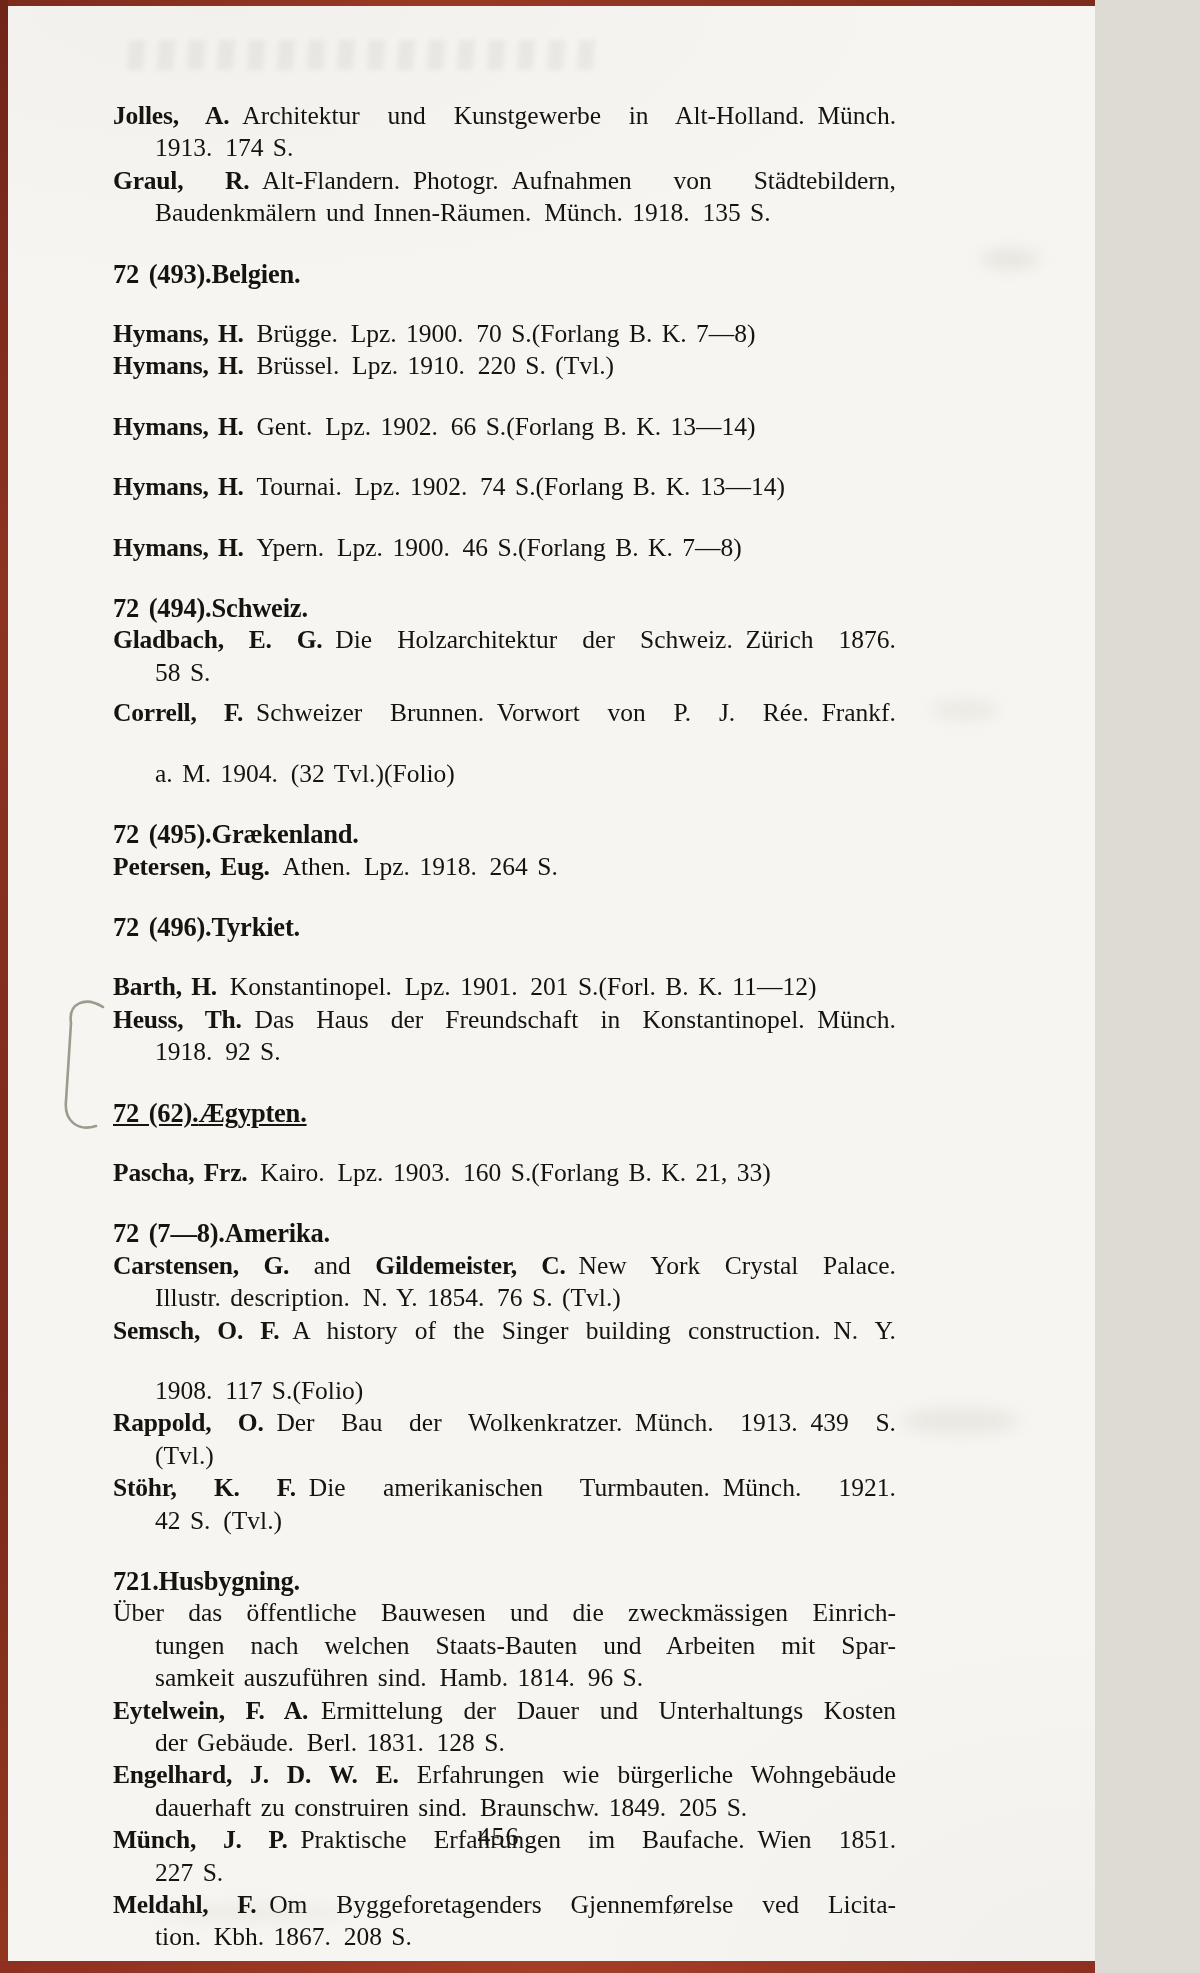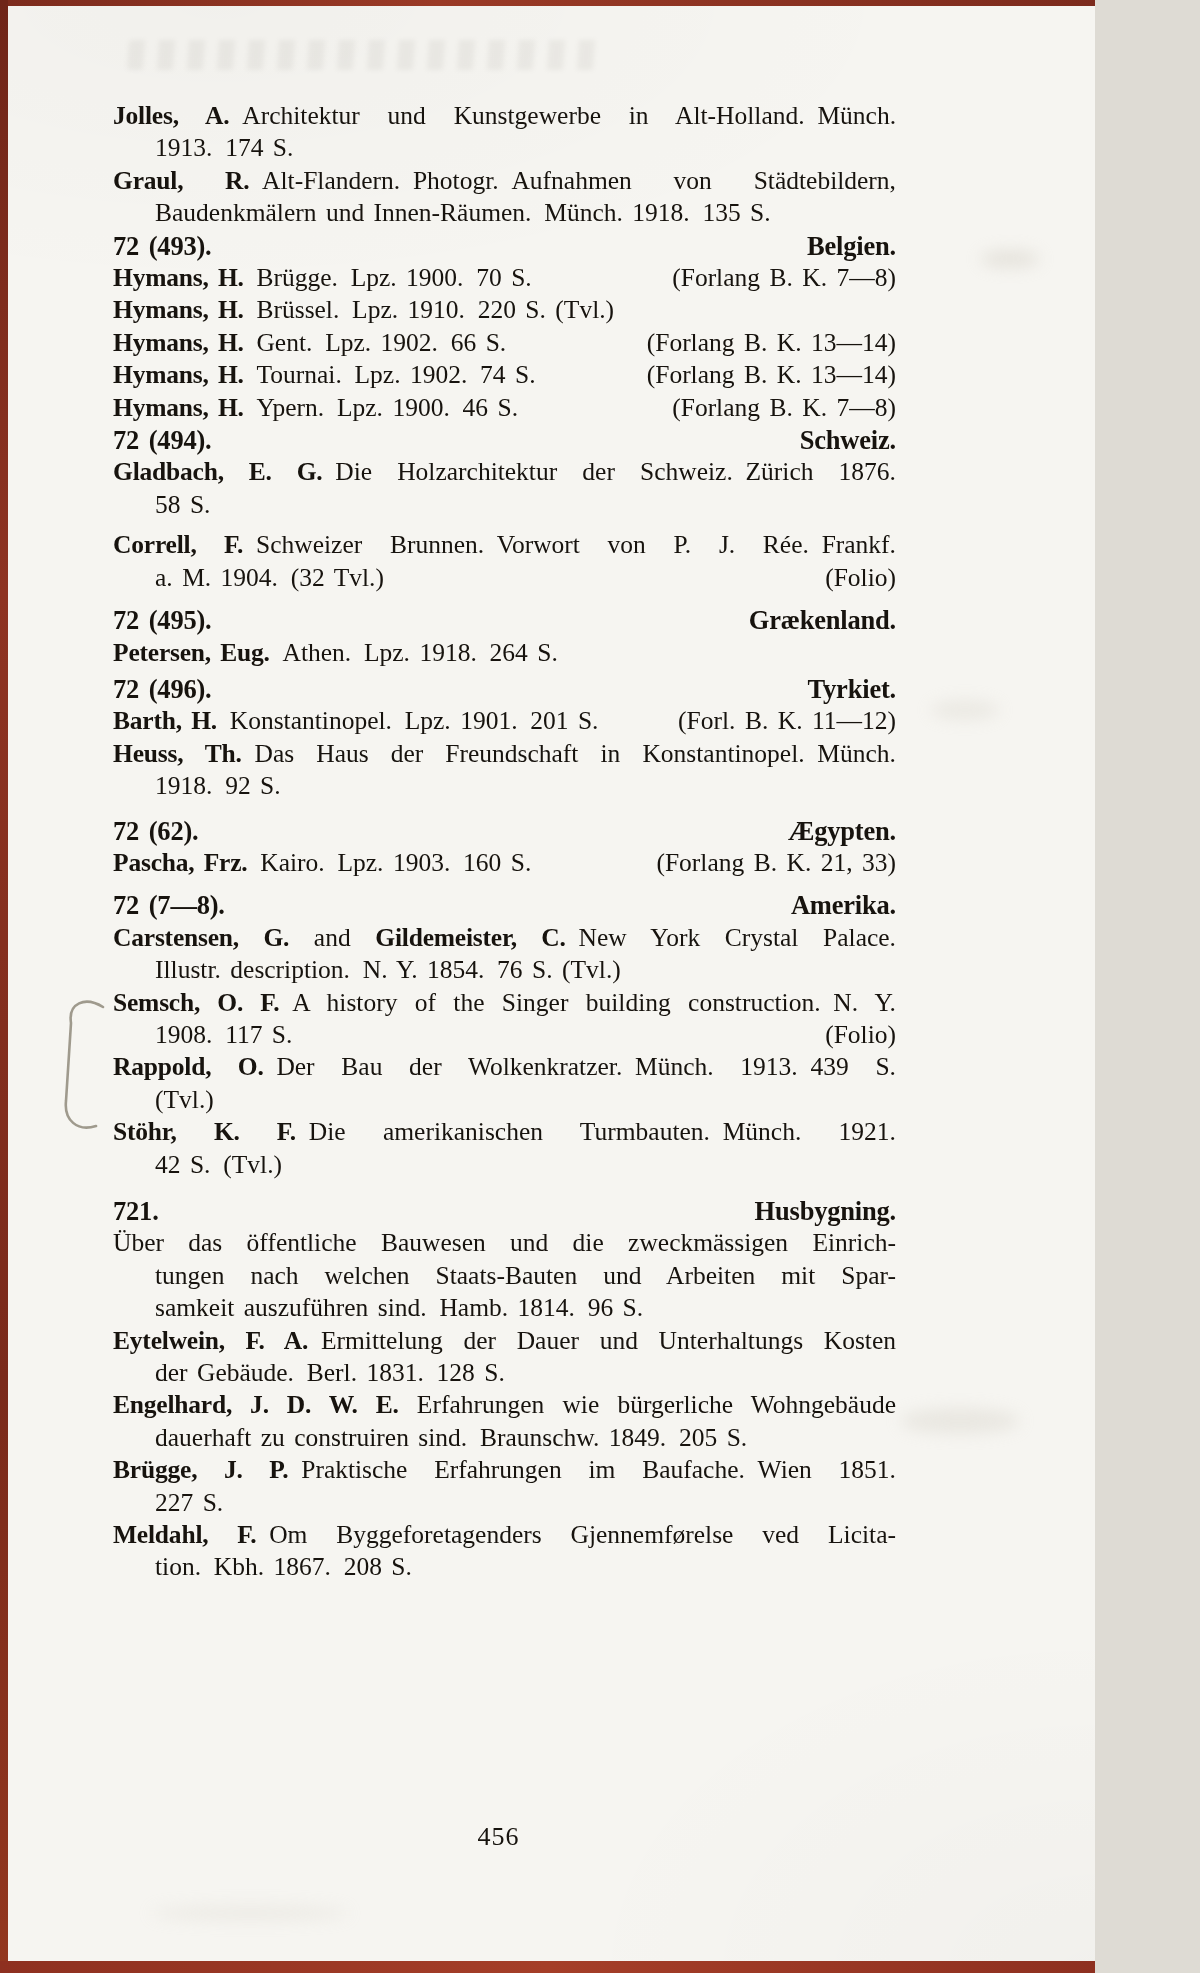--- a/index.html
+++ b/index.html
@@ -36,21 +36,21 @@
   .s4{left:150px;top:1905px;width:200px;height:16px;opacity:.25;}
   
   .textblock{position:absolute;left:113px;top:100px;width:783px;}
   .block{margin:0;}
   .line{
     font-size:25.5px;line-height:32.4px;min-height:32.4px;
     word-spacing:0.12em;white-space:normal;
   }
   .ind{padding-left:42px;}
   .just{text-align:justify;text-align-last:justify;}
-  .flexr{display:flex;justify-content:space-between;align-items:baseline;}
+  .flexr{display:flex;justify-content:flex-start;align-items:baseline;margin-top:28px;}
   .flexr .left{flex:0 1 auto;}
   .rt{white-space:nowrap;}
   .b{font-weight:700;letter-spacing:-0.2px;}
   .secrow{font-size:26.5px;}
   .pagenum{
     position:absolute;left:107px;top:1822px;width:783px;
     text-align:center;font-size:26px;letter-spacing:1px;
   }
   .bracket{position:absolute;left:55px;top:995px;}
 </style>
@@ -142,21 +142,21 @@
       <div class="block">
         <div class="line flexr">
           <span class="left"><span class="b">Barth, H.</span><span class="r"> Konstantinopel. Lpz. 1901. 201 S.</span></span>
           <span class="r rt">(Forl. B. K. 11—12)</span>
         </div>
       </div>
       <div class="block">
         <div class="line just"><span class="b">Heuss, Th.</span><span class="r"> Das Haus der Freundschaft in Konstantinopel. Münch.</span></div>
         <div class="line ind"><span class="r">1918. 92 S.</span></div>
       </div>
-      <div class="block" style="margin-top: 12px;">
+      <div class="block" style="margin-top: 12px; text-decoration: underline;">
         <div class="line flexr secrow">
           <span class="left"><span class="b">72 (62).</span></span>
           <span class="b rt">Ægypten.</span>
         </div>
       </div>
       <div class="block">
         <div class="line flexr">
           <span class="left"><span class="b">Pascha, Frz.</span><span class="r"> Kairo. Lpz. 1903. 160 S.</span></span>
           <span class="r rt">(Forlang B. K. 21, 33)</span>
         </div>
@@ -199,21 +199,21 @@
       </div>
       <div class="block">
         <div class="line just"><span class="b">Eytelwein, F. A.</span><span class="r"> Ermittelung der Dauer und Unterhaltungs Kosten</span></div>
         <div class="line ind"><span class="r">der Gebäude. Berl. 1831. 128 S.</span></div>
       </div>
       <div class="block">
         <div class="line just"><span class="b">Engelhard, J. D. W. E.</span><span class="r"> Erfahrungen wie bürgerliche Wohngebäude</span></div>
         <div class="line ind"><span class="r">dauerhaft zu construiren sind. Braunschw. 1849. 205 S.</span></div>
       </div>
       <div class="block">
-        <div class="line just"><span class="b">Brügge, J. P.</span><span class="r"> Praktische Erfahrungen im Baufache. Wien 1851.</span></div>
+        <div class="line just"><span class="b">Münch, J. P.</span><span class="r"> Praktische Erfahrungen im Baufache. Wien 1851.</span></div>
         <div class="line ind"><span class="r">227 S.</span></div>
       </div>
       <div class="block">
         <div class="line just"><span class="b">Meldahl, F.</span><span class="r"> Om Byggeforetagenders Gjennemførelse ved Licita-</span></div>
         <div class="line ind"><span class="r">tion. Kbh. 1867. 208 S.</span></div>
       </div>
     </div>
 
   <div class="pagenum">456</div>
 

